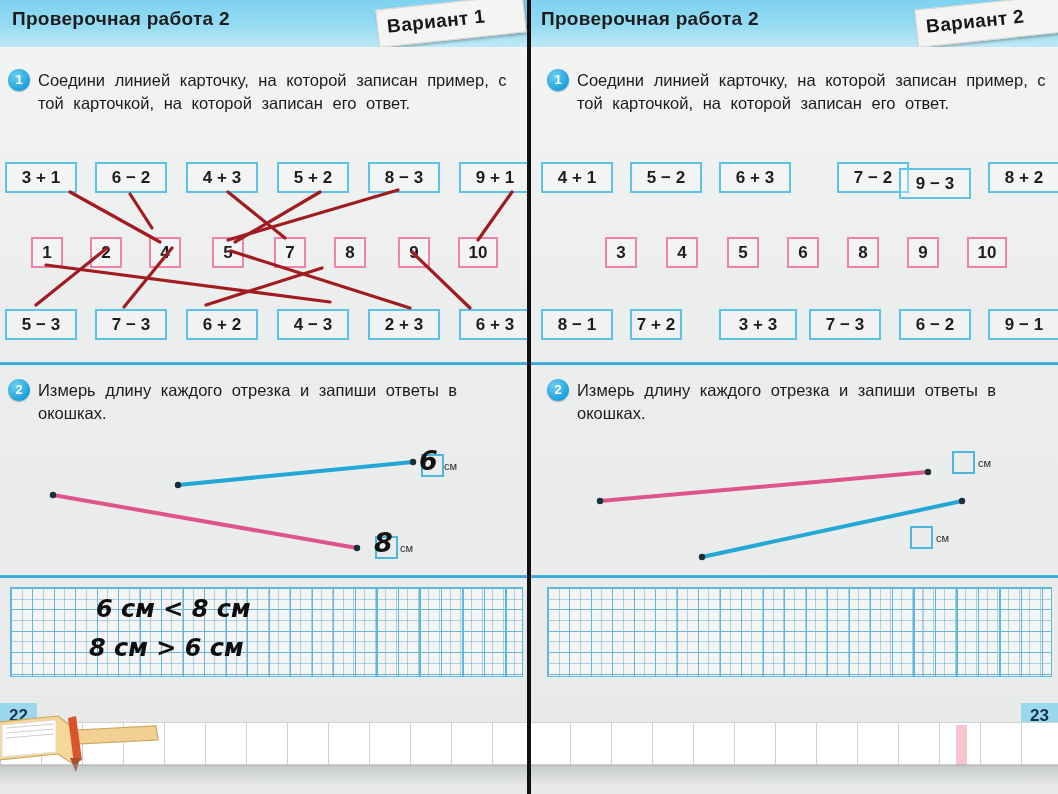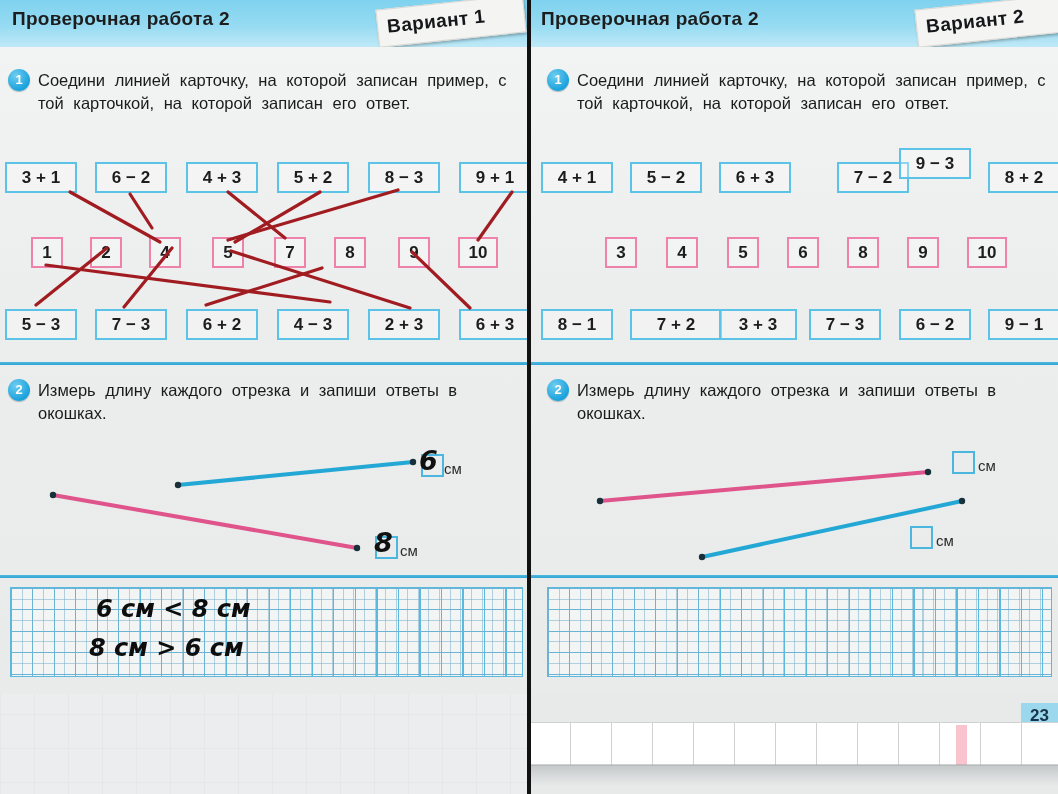--- a/index.html
+++ b/index.html
@@ -58,21 +58,21 @@
   .card.ans{border:2px solid #ef82ab;height:31px;line-height:27px;}
 
   
   svg.links{position:absolute;left:0;top:0;width:529px;height:794px;pointer-events:none;}
 
   
   svg.segs{position:absolute;left:0;top:0;width:529px;height:794px;}
 
   
   .ansbox{position:absolute;width:19px;height:19px;border:2px solid #4cb6df;background:transparent;}
-  .cmlab{position:absolute;font-size:15px;color:#2b2b2b;}
+  .cmlab{position:absolute;font-size:11px;color:#2b2b2b;}
   .wr-digit{position:absolute;font-size:27px;font-weight:bold;font-style:italic;color:#101010;
     font-family:"DejaVu Sans", sans-serif;}
 
   
   .gridbox{position:absolute;box-sizing:border-box;
     border:1px solid #5bb9dd;background:#f3f5f4;
     background-image:
       repeating-linear-gradient(to right, #5bb9dd 0 1px, transparent 1px 21.5px),
       repeating-linear-gradient(to bottom, #5bb9dd 0 1px, transparent 1px 21.5px);
   }
@@ -185,20 +185,35 @@
 
       <div class="hsep" style="top:528px;"></div>
 
       <div class="gridbox" style="left:10px;top:540px;width:513px;height:90px;">
         <div class="minor"></div>
         <div class="hw" style="left:85px;top:7px;">6 см &lt; 8 см</div>
         <div class="hw" style="left:78px;top:46px;">8 см &gt; 6 см</div>
       </div>
     </div>
 
+    <div class="footer">
+      <div class="pagenum l">22</div>
+      <div class="ftgrid"></div>
+      <svg class="book" viewBox="0 0 170 62">
+        <path d="M2 8 L62 2 L80 16 L80 52 L62 40 L2 46 Z" fill="#f6d79a" stroke="#c9a760" stroke-width="1.2"></path>
+        <path d="M6 11 L60 6 L60 38 L6 43 Z" fill="#ffffff" stroke="#d9d9d9" stroke-width=".8"></path>
+        <path d="M10 14 L58 10" stroke="#cfcfcf" stroke-width="1"></path>
+        <path d="M10 19 L58 15" stroke="#cfcfcf" stroke-width="1"></path>
+        <path d="M10 24 L58 20" stroke="#cfcfcf" stroke-width="1"></path>
+        <path d="M80 16 L160 12 L162 26 L80 30 Z" fill="#f2cf92" stroke="#c9a760" stroke-width="1.2"></path>
+        <path d="M72 4 L80 2 L86 46 L78 50 Z" fill="#d9542b"></path>
+        <path d="M74 44 L84 44 L80 58 Z" fill="#a8502c"></path>
+      </svg>
+      <div class="ftshadow"></div>
+    </div>
   </div>
 
   <div class="half right">
     <div class="ghost"></div>
     <div class="ghost2"></div>
 
     <div class="hdr">
       <div class="hdr-title">Проверочная работа 2</div>
       <div class="variant">
         <span>Вариант 2</span>
@@ -206,33 +221,33 @@
     </div>
 
     <div class="paper">
       <div class="tasknum" style="left:18px;top:22px;">1</div>
       <div class="tasktext" style="left:48px;top:22px;">Соедини линией карточку, на которой записан пример, с той карточкой, на которой записан его ответ.</div>
 
       <div class="card ex" style="left:12px;top:115px;width:72px;">4 + 1</div>
       <div class="card ex" style="left:101px;top:115px;width:72px;">5 − 2</div>
       <div class="card ex" style="left:190px;top:115px;width:72px;">6 + 3</div>
       <div class="card ex" style="left:280px;top:115px;width:72px;margin-left:28px;">7 − 2</div>
-      <div class="card ex" style="left:370px;top:101px;width:72px;">9 − 3</div>
+      <div class="card ex" style="left:370px;top:121px;width:72px;">9 − 3</div>
       <div class="card ex" style="left:459px;top:115px;width:72px;">8 + 2</div>
 
       <div class="card ans" style="left:76px;top:190px;width:32px;">3</div>
       <div class="card ans" style="left:137px;top:190px;width:32px;">4</div>
       <div class="card ans" style="left:198px;top:190px;width:32px;">5</div>
       <div class="card ans" style="left:258px;top:190px;width:32px;">6</div>
       <div class="card ans" style="left:318px;top:190px;width:32px;">8</div>
       <div class="card ans" style="left:378px;top:190px;width:32px;">9</div>
       <div class="card ans" style="left:438px;top:190px;width:40px;">10</div>
 
       <div class="card ex" style="left:12px;top:262px;width:72px;">8 − 1</div>
-      <div class="card ex" style="left:101px;top:262px;width:92px;">7 + 2</div>
+      <div class="card ex" style="left:101px;top:262px;width:52px;">7 + 2</div>
       <div class="card ex" style="left:190px;top:262px;width:78px;">3 + 3</div>
       <div class="card ex" style="left:280px;top:262px;width:72px;">7 − 3</div>
       <div class="card ex" style="left:370px;top:262px;width:72px;">6 − 2</div>
       <div class="card ex" style="left:459px;top:262px;width:72px;">9 − 1</div>
 
       <div class="hsep" style="top:315px;"></div>
 
       <div class="tasknum" style="left:18px;top:332px;">2</div>
       <div class="tasktext" style="left:48px;top:332px;width:478px;">Измерь длину каждого отрезка и запиши ответы в окошках.</div>
 

